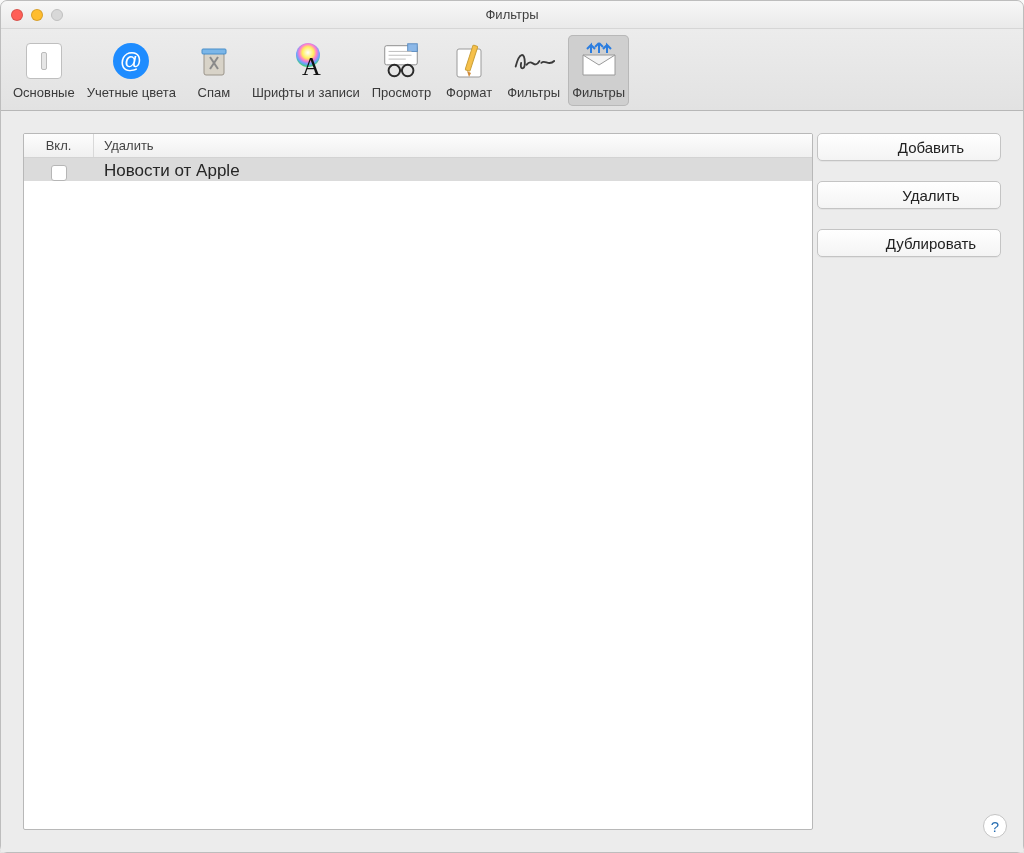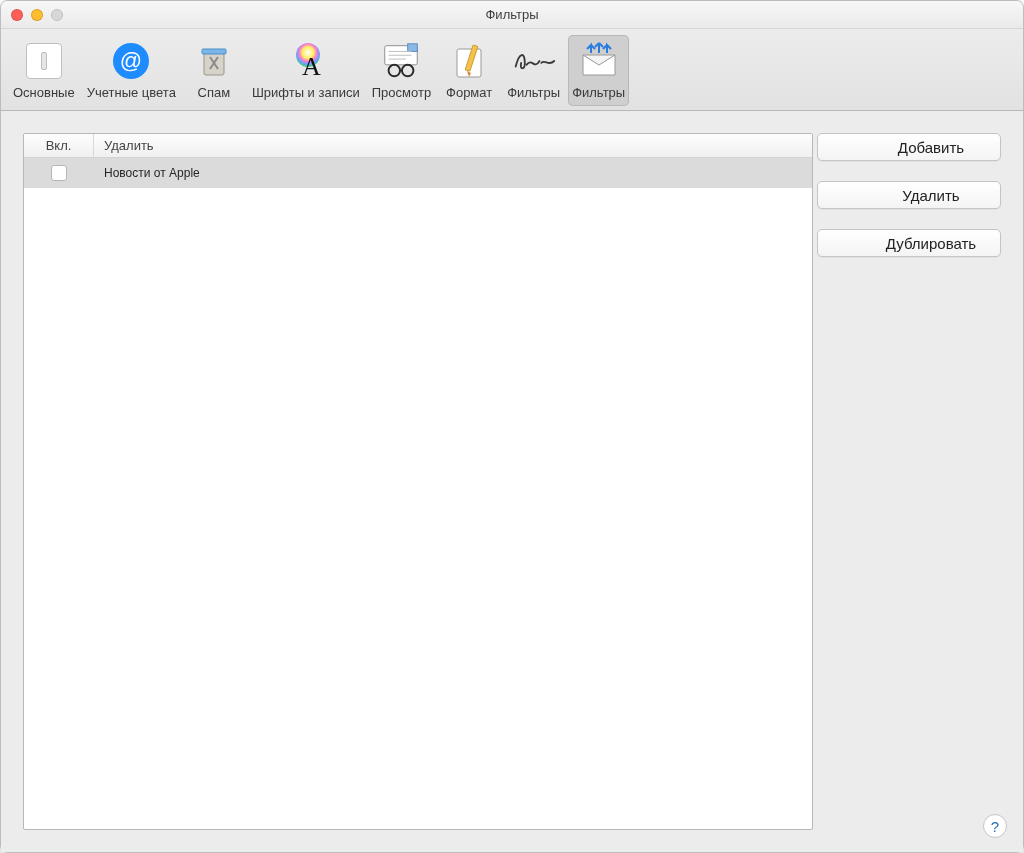--- a/index.html
+++ b/index.html
@@ -124,24 +124,24 @@
     align-items: center;
     padding: 0 10px;
     border-right: 1px solid #d9d9d9;
     color: #444;
   }
   .hcol:last-child { border-right: none; flex: 1; }
   .hcol-on { width: 70px; justify-content: center; }
 
   .listbody { flex: 1; overflow: auto; }
   .row {
-    height: 30px;
-    display: flex;
-    align-items: center;
-    font-size: 12px;
+    height: 23px;
+    display: flex;
+    align-items: flex-end;
+    font-size: 17px;
   }
   .row.selected { background: #dbdbdb; }
   .cell-on { width: 70px; display: flex; justify-content: center; }
   .cell-desc { flex: 1; padding-left: 10px; }
   .mac-checkbox {
     width: 16px; height: 16px;
     border: 1px solid #b6b6b6;
     border-radius: 3px;
     background: #fff;
   }

